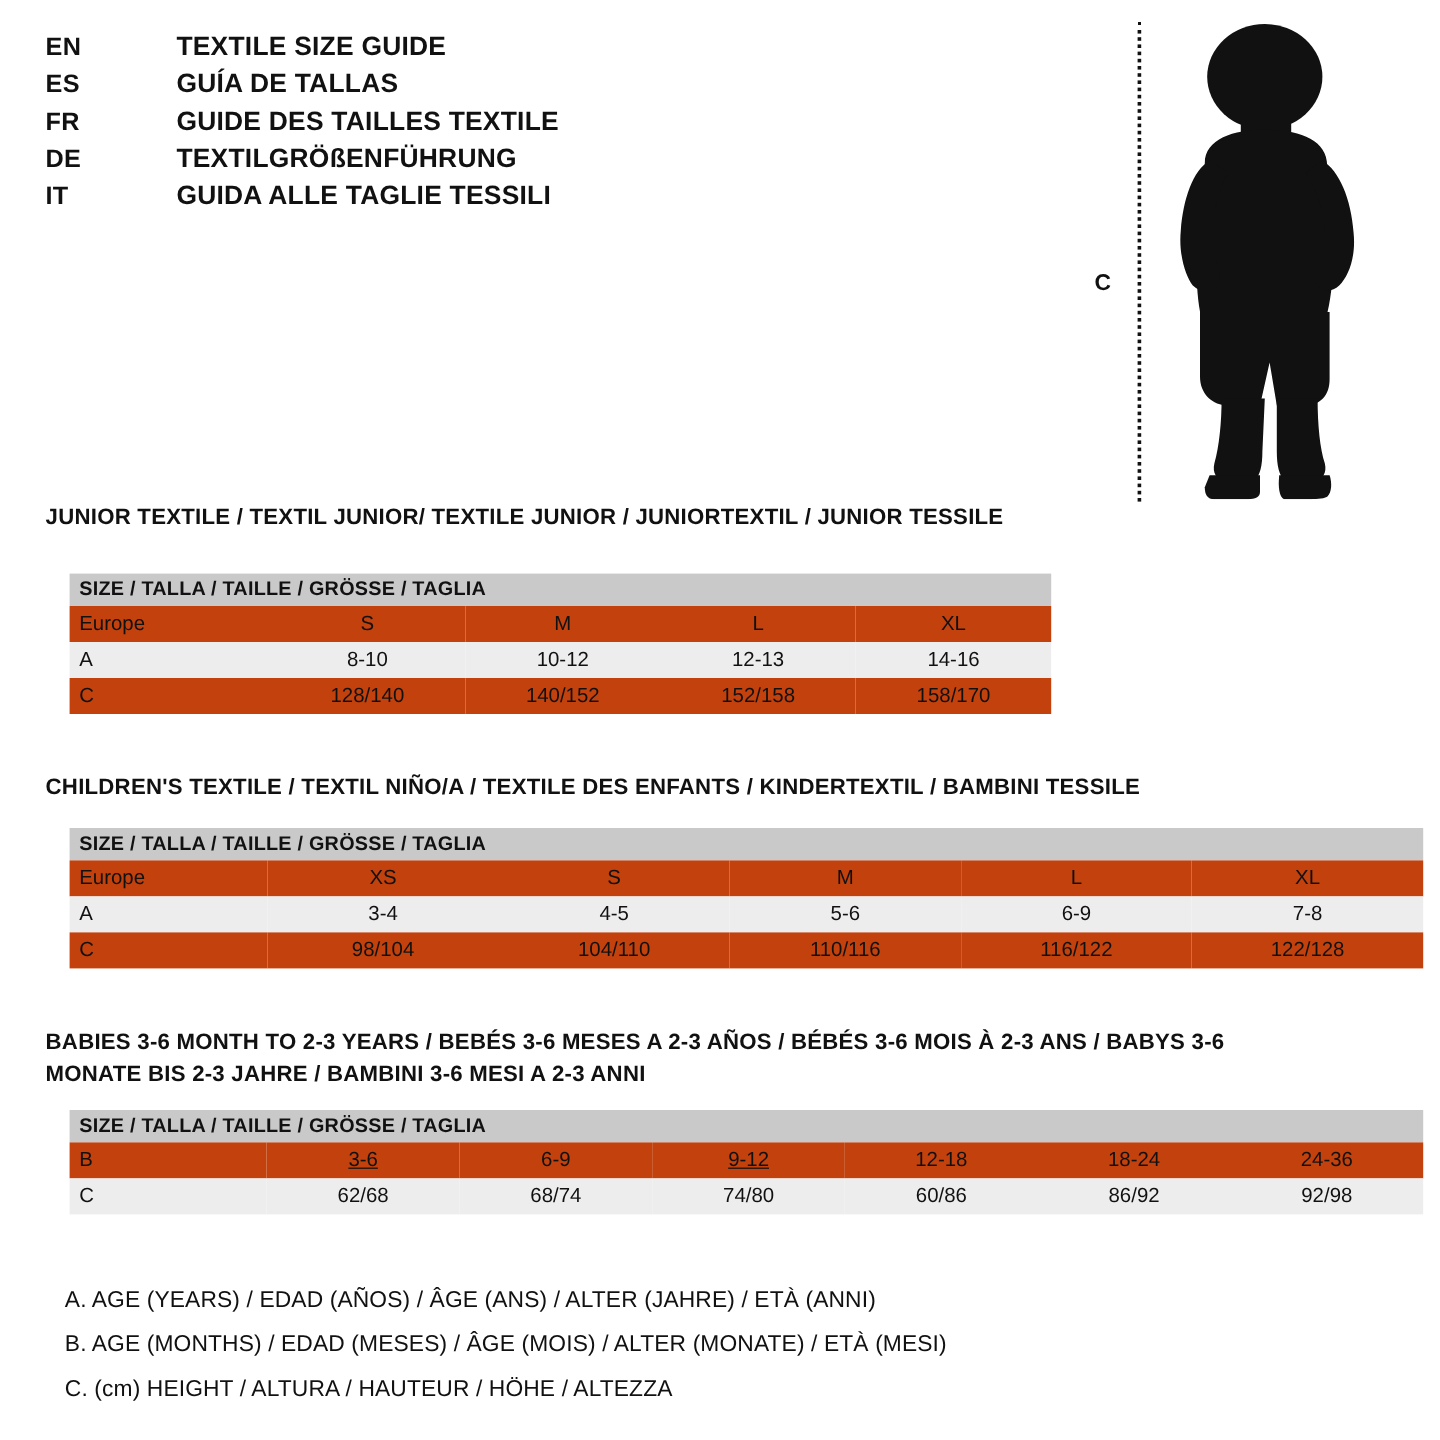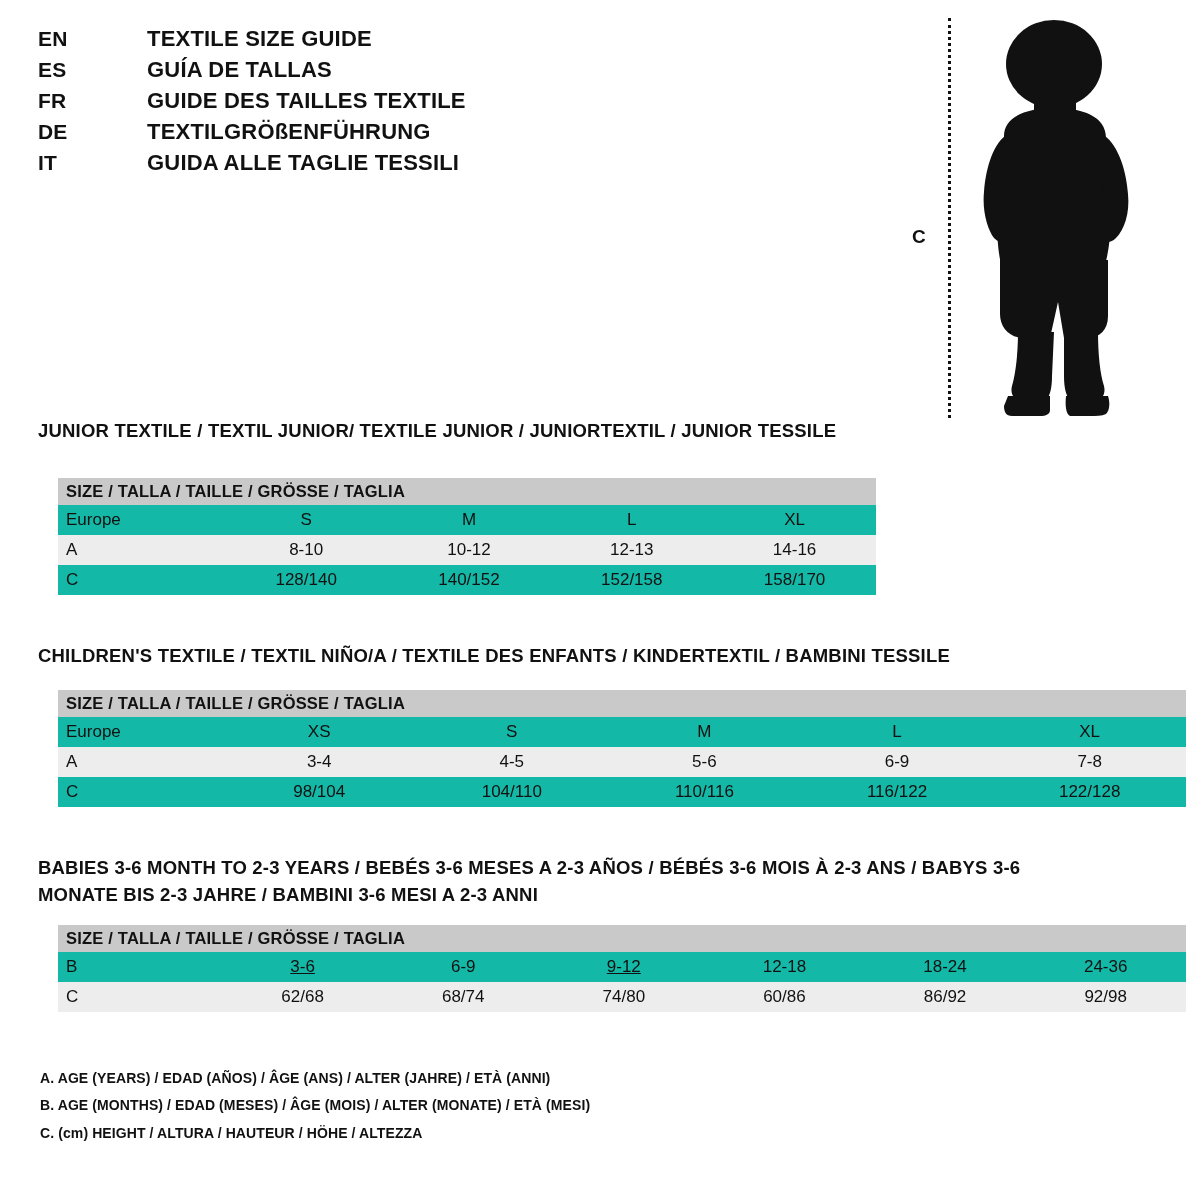--- a/index.html
+++ b/index.html
@@ -102,45 +102,46 @@
     vertical-align: middle;
   }
   .hdr-row td {
     background: #c9c9c9;
     font-weight: bold;
     font-size: 16.5px;
     letter-spacing: 0.2px;
     padding-left: 8px;
     height: 27px;
   }
-  .row-light td { background: #14b8a6; }
+  .row-light td { background: #c2410c; }
   .row-shade td { background: #ededed; }
   .row-label {
     padding-left: 8px !important;
     text-align: left;
     font-size: 17px;
   }
   .cell-val {
     text-align: center;
     font-size: 17px;
   }
 
   
   .footnotes {
     position: absolute;
     left: 40px;
     top: 1065px;
     width: 1000px;
   }
   .footnote {
-    font-size: 14px;
-    font-weight: bold;
+    font-size: 19px;
+    font-weight: normal;
     line-height: 1.95;
     letter-spacing: 0.1px;
     white-space: nowrap;
+    margin-left: 14px;
   }
 </style>
 </head>
 <body>
 
 <div class="lang-block">
   <div class="lang-row">
     <span class="lang-code">EN</span>
     <span class="lang-text">TEXTILE SIZE GUIDE</span>
   </div>

